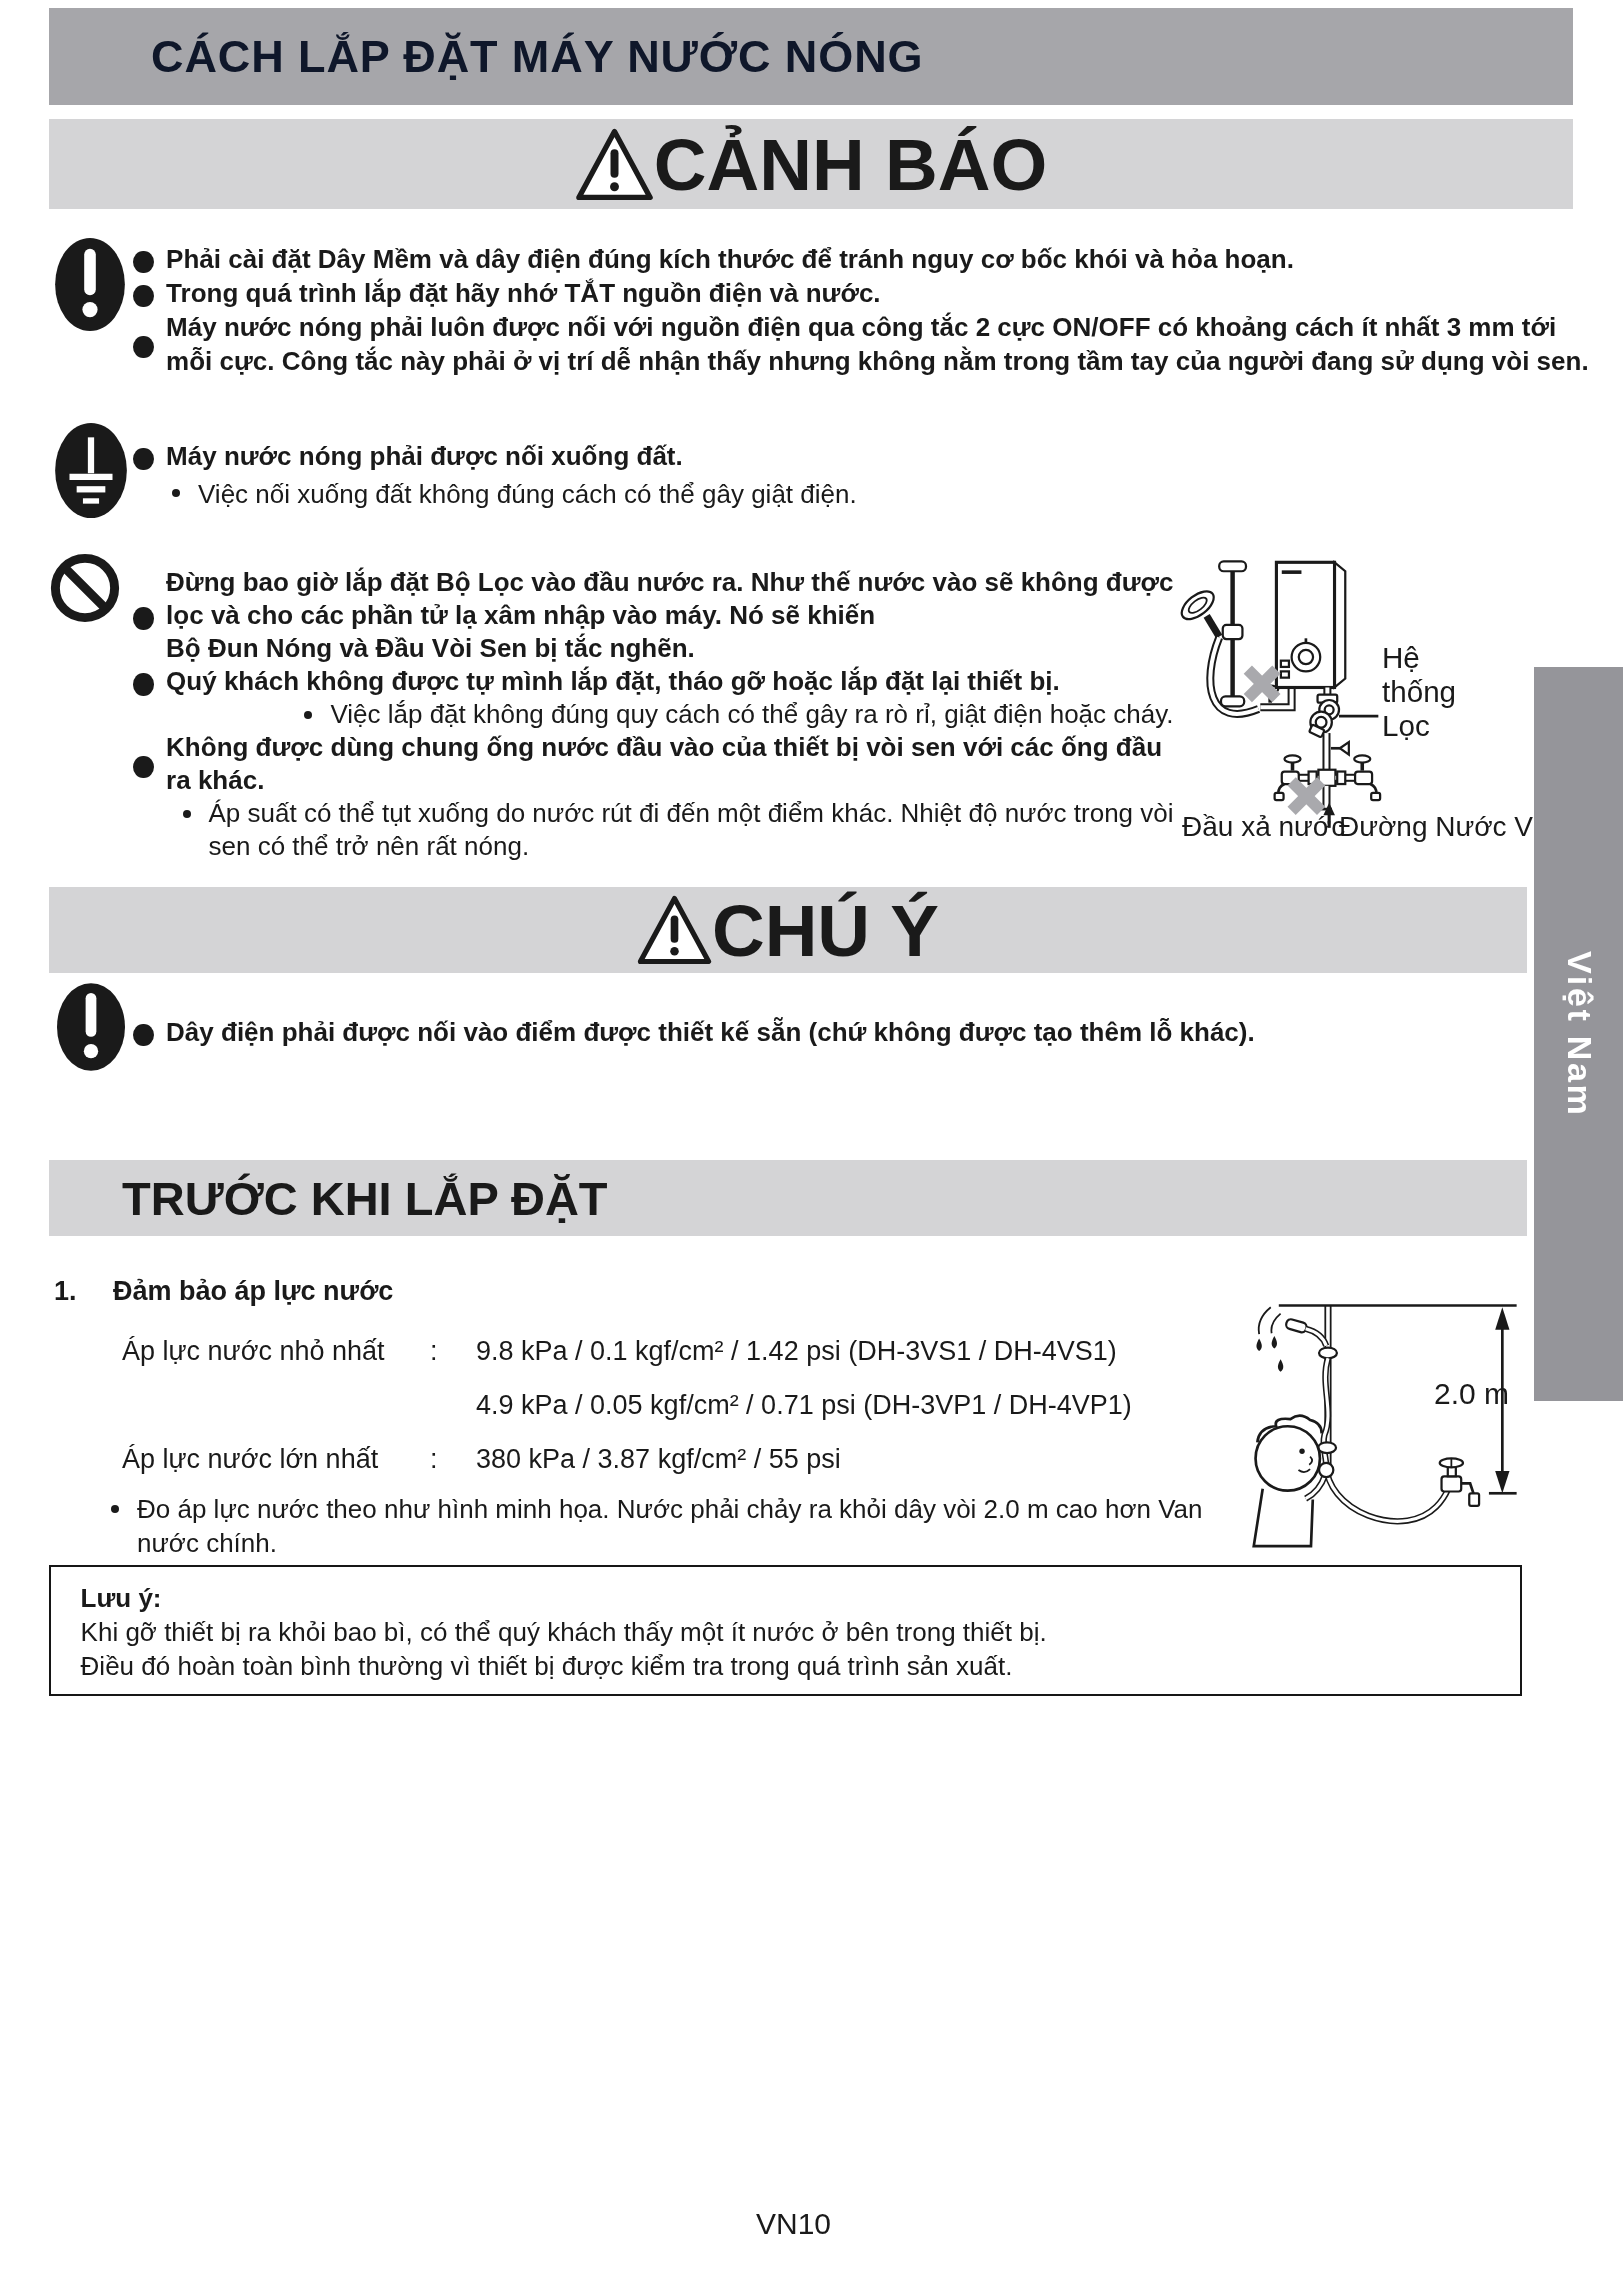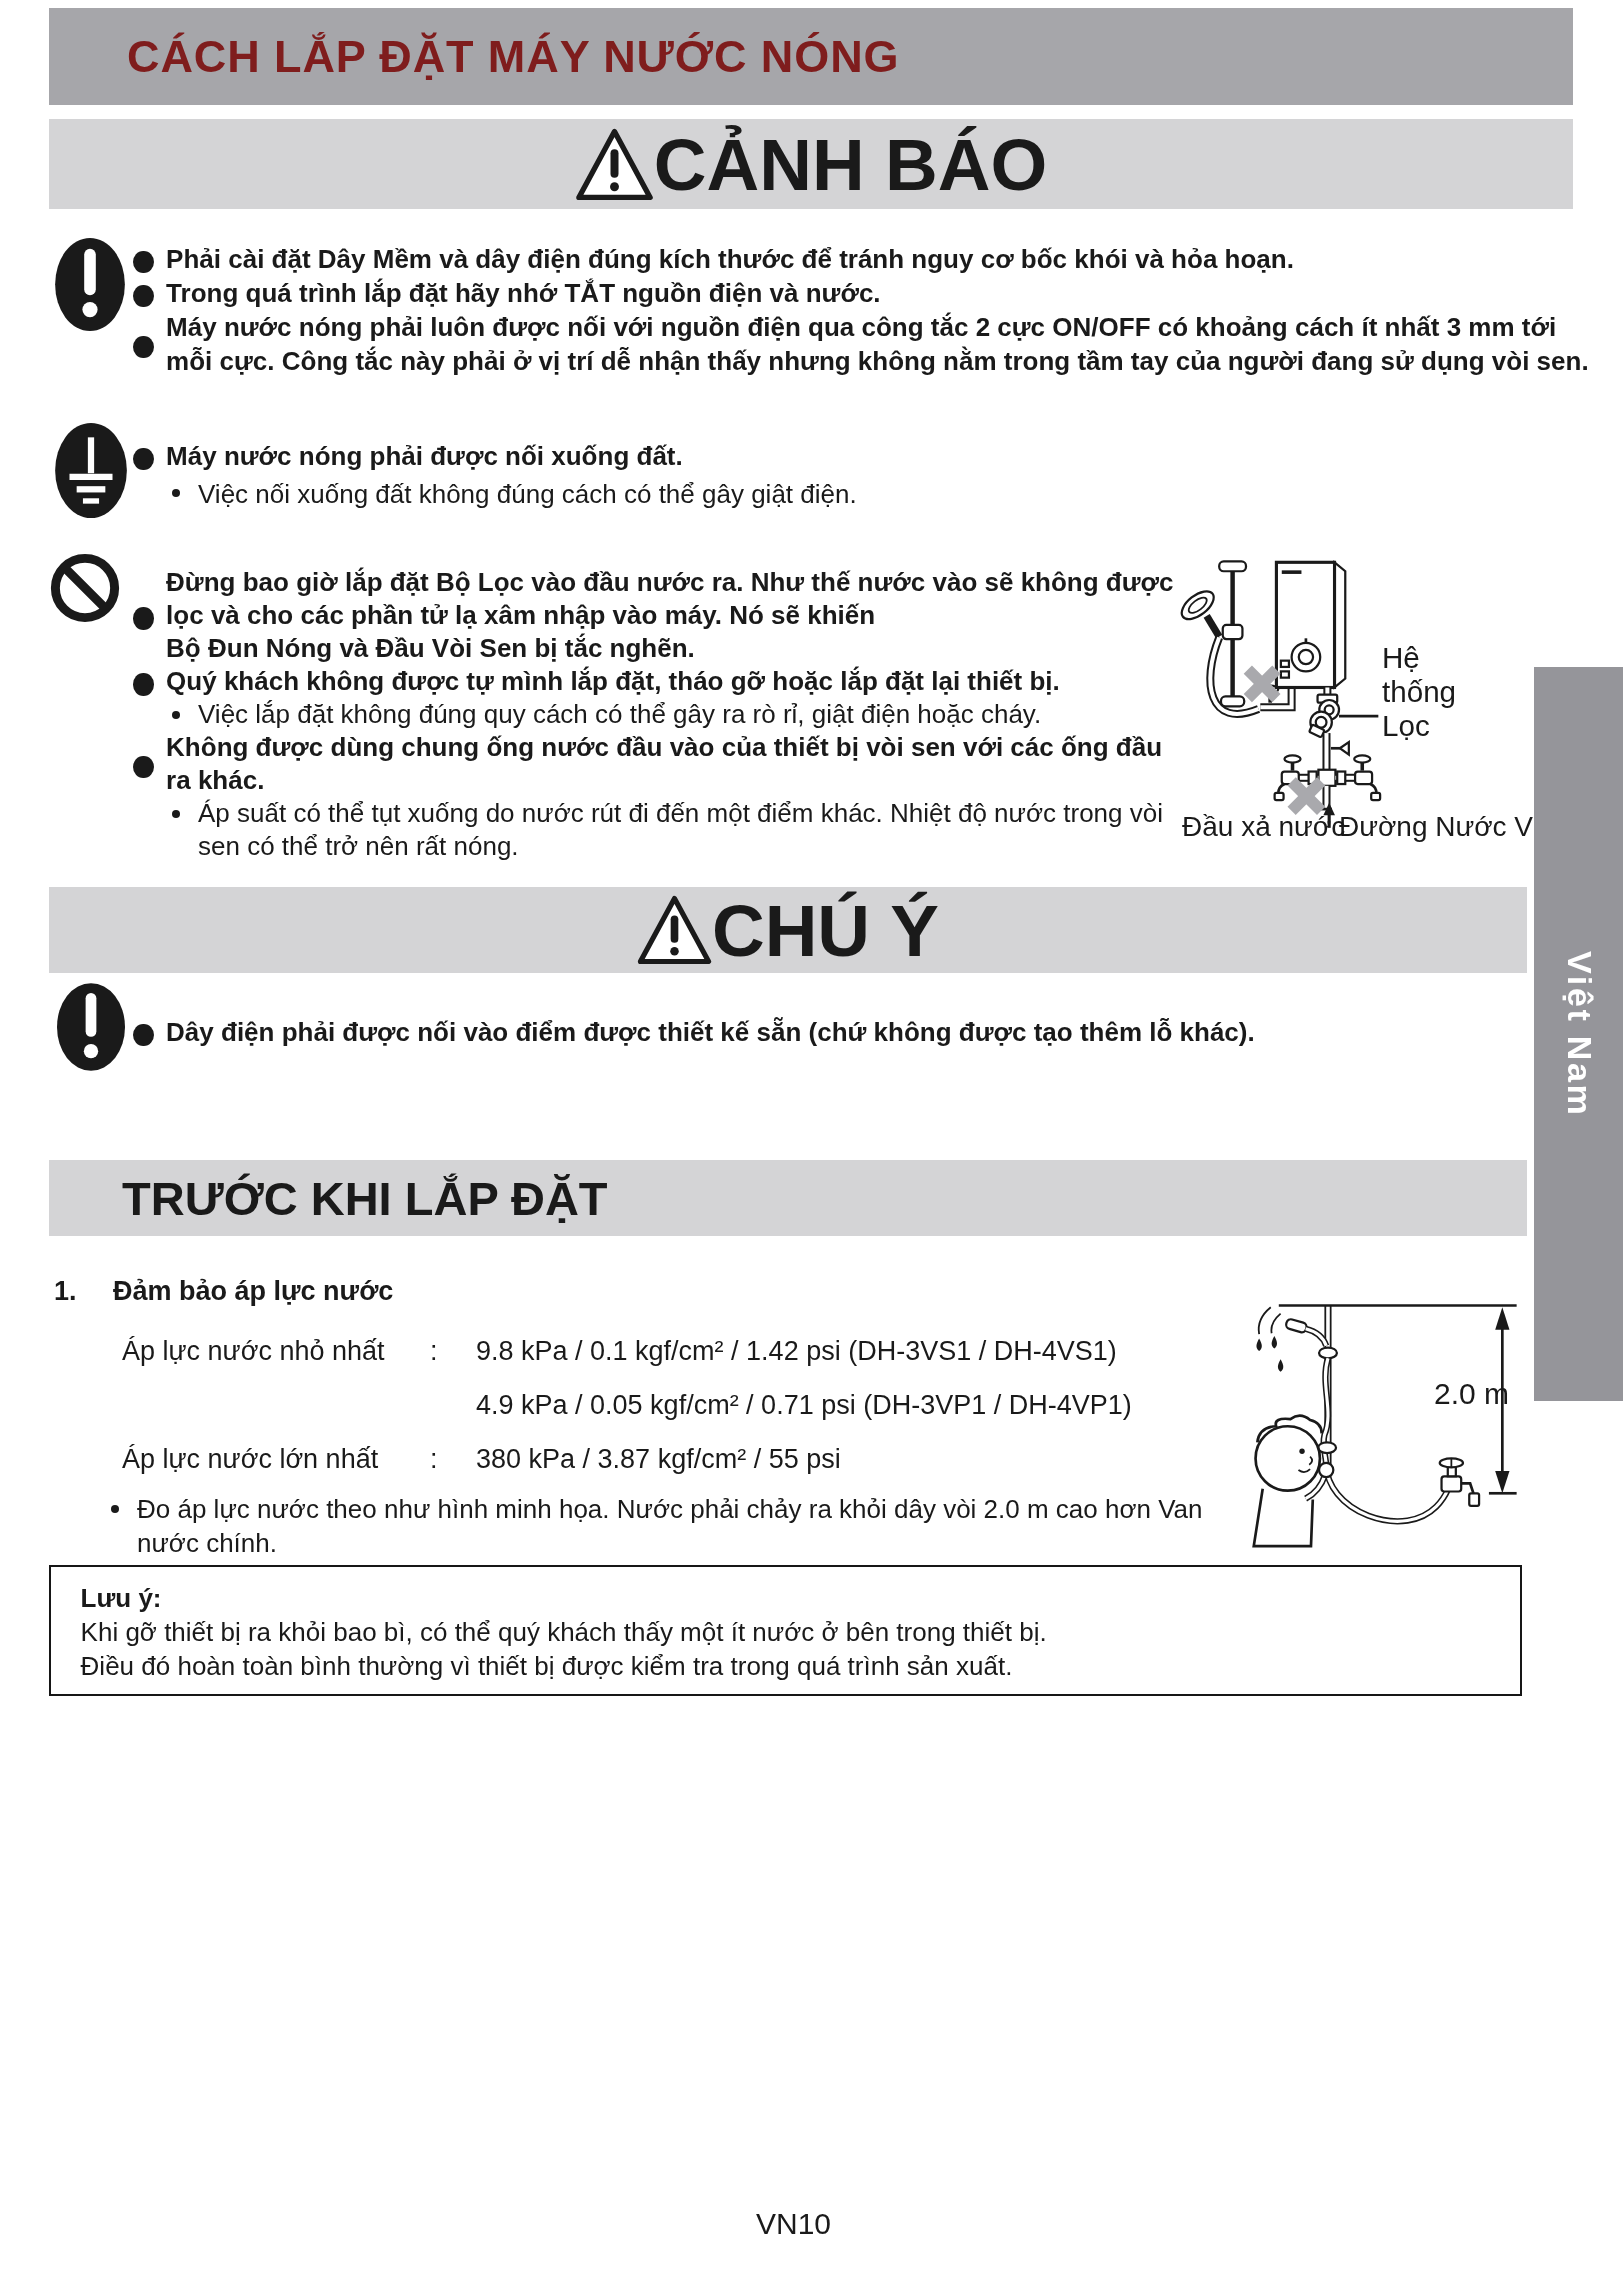--- a/index.html
+++ b/index.html
@@ -2,32 +2,32 @@
 <html style="font-size:14.3px"><head>
 <meta charset="utf-8">
 <style>
   html,body{margin:0;padding:0;background:#ffffff;}
   .page{position:relative;width:1624px;height:2293px;background:#ffffff;overflow:hidden;
         font-family:"Liberation Sans","DejaVu Sans",sans-serif;color:#1a1a1a;}
   .abs{position:absolute;}
   
   .band-dark{position:absolute;left:49px;top:8px;width:1524px;height:97px;background:#a6a6aa;
              display:flex;align-items:center;}
-  .band-dark span{color:#7f1d1d;font-weight:bold;font-size:45px;letter-spacing:0.9px;padding-left:78px;white-space:nowrap;}
+  .band-dark span{color:#0f172a;font-weight:bold;font-size:45px;letter-spacing:0.9px;padding-left:102px;white-space:nowrap;}
   .band-light{position:absolute;background:#d4d4d6;display:flex;align-items:center;justify-content:center;}
   .banner-title{font-weight:bold;font-size:73px;letter-spacing:0px;color:#1a1a1a;white-space:nowrap;}
   .section-band{position:absolute;background:#d4d4d6;display:flex;align-items:center;}
   .section-band span{font-weight:bold;font-size:47px;padding-left:73px;white-space:nowrap;}
   
   .line{height:34px;line-height:34px;font-size:26px;white-space:nowrap;}
   .lh37 .line{height:33px;line-height:33px;}
   .b{font-weight:bold;}
   .bitem{display:flex;align-items:center;}
   .bdot{width:20.6px;height:22.4px;border-radius:50%;background:#1a1a1a;flex:none;margin:6.3px 12.5px 0 0;}
-  .subrow{display:flex;align-items:flex-start;margin-left:39px;}
+  .subrow{display:flex;align-items:flex-start;margin-left:39px;justify-content:flex-end;}
   .sdot{width:8px;height:8px;border-radius:50%;background:#1a1a1a;flex:none;margin:12.5px 18px 0 0;}
   .txtcol{position:absolute;left:133px;}
   
   .notebox{position:absolute;left:49px;top:1565px;width:1473px;height:131px;border:2.7px solid #161616;
            box-sizing:border-box;padding:14.3px 0 0 29.6px;}
   .pagenum{position:absolute;left:0;top:2207px;width:1587px;text-align:center;font-size:30px;}
   .sidetab{position:absolute;left:1534px;top:667px;width:90px;height:734px;background:#95959a;
            display:flex;align-items:center;justify-content:center;}
   .sidetab span{writing-mode:vertical-rl;color:#ffffff;font-weight:bold;font-size:34px;letter-spacing:2.7px;white-space:nowrap;}
   .figlabel{position:absolute;font-size:29.6px;line-height:34px;white-space:nowrap;}

